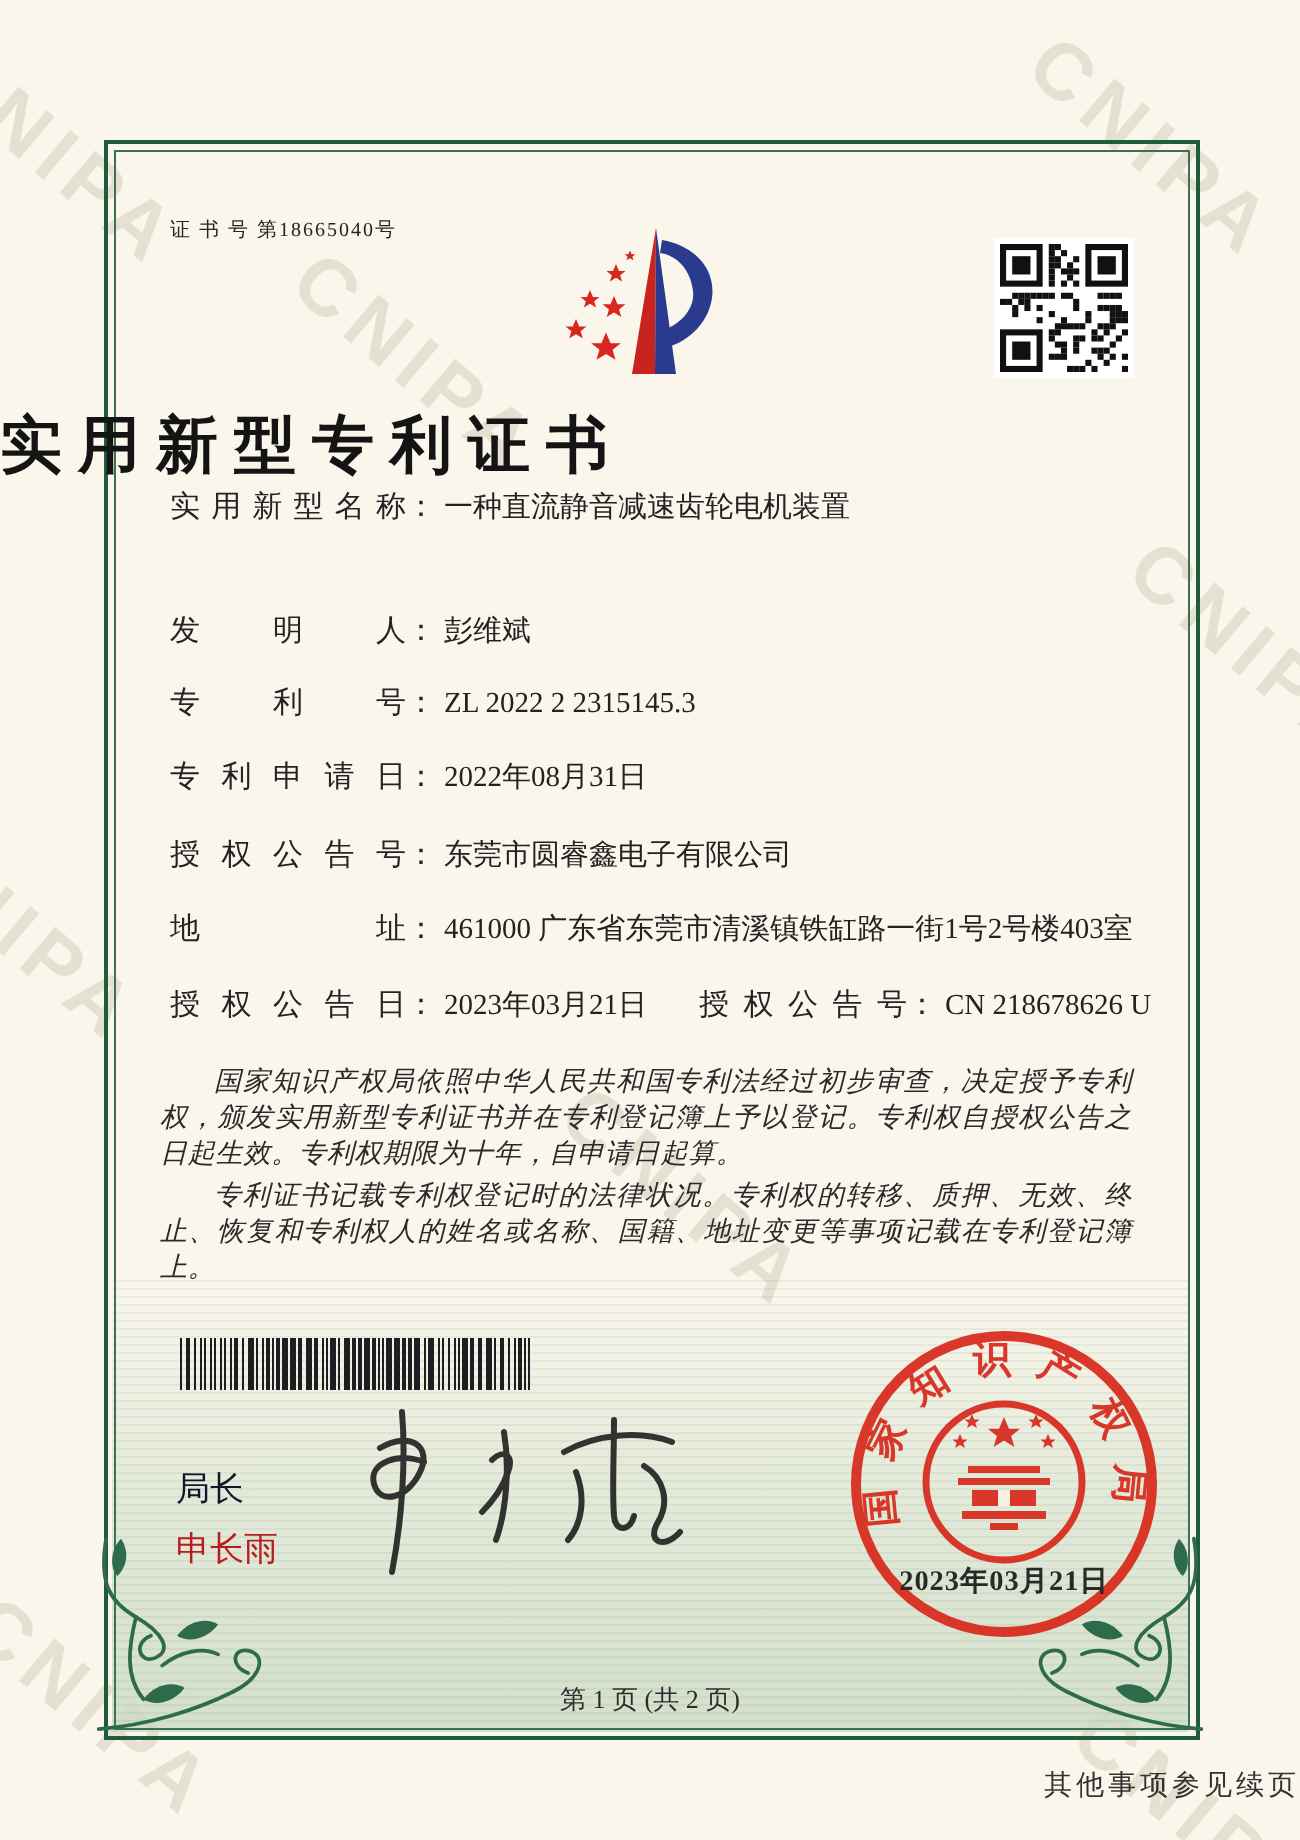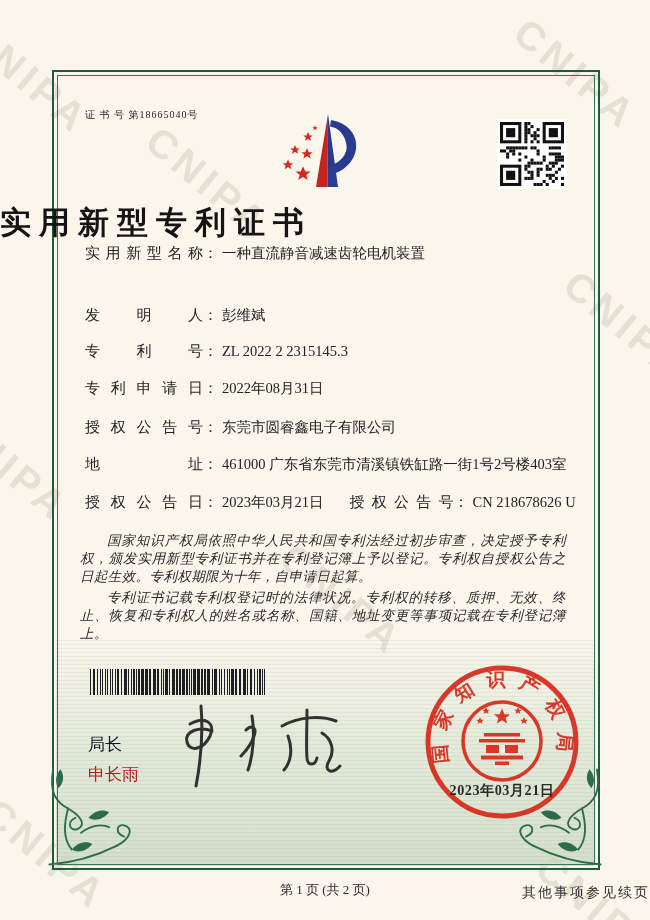--- a/index.html
+++ b/index.html
@@ -35,21 +35,21 @@
             text-align-last:justify;vertical-align:top;}
   .paras{position:absolute;left:80px;top:532px;width:486px;font-size:13.5px;line-height:18px;
          font-style:italic;letter-spacing:0.4px;color:#2a2a2a;text-align:justify;}
   .paras p{margin:0 0 3px 0;text-indent:2em;}
   .barcode{position:absolute;left:88px;top:654px;width:182px;height:44px;}
   .sig-title{position:absolute;left:88px;top:733px;font-size:17px;color:#0f172a;}
   .sig-name{position:absolute;left:88px;top:763px;font-size:17px;color:#b91c1c;}
   .sig-script{position:absolute;left:160px;top:700px;width:215px;height:92px;}
   .seal{position:absolute;left:421px;top:661px;width:162px;height:162px;opacity:0.93;
         mix-blend-mode:multiply;}
-  .pageind{position:absolute;left:0;right:0;top:841px;text-align:center;font-size:13px;color:#2c2c2c;margin-top:40px;}
+  .pageind{position:absolute;left:0;right:0;top:841px;text-align:center;font-size:13px;color:#2c2c2c;}
   .footnote{position:absolute;left:0;right:0;top:884px;text-align:right;font-size:14px;
             letter-spacing:2px;color:#333;}
   .flourish{position:absolute;width:112px;height:112px;z-index:3;}
   .flourish.fl-left{left:40px;top:760px;}
   .flourish.fl-right{left:498px;top:760px;transform:scaleX(-1);}
 </style>
 </head>
 <body>
 
 <div class="wm" style="left:-14px;top:14px;">CNIPA</div>

